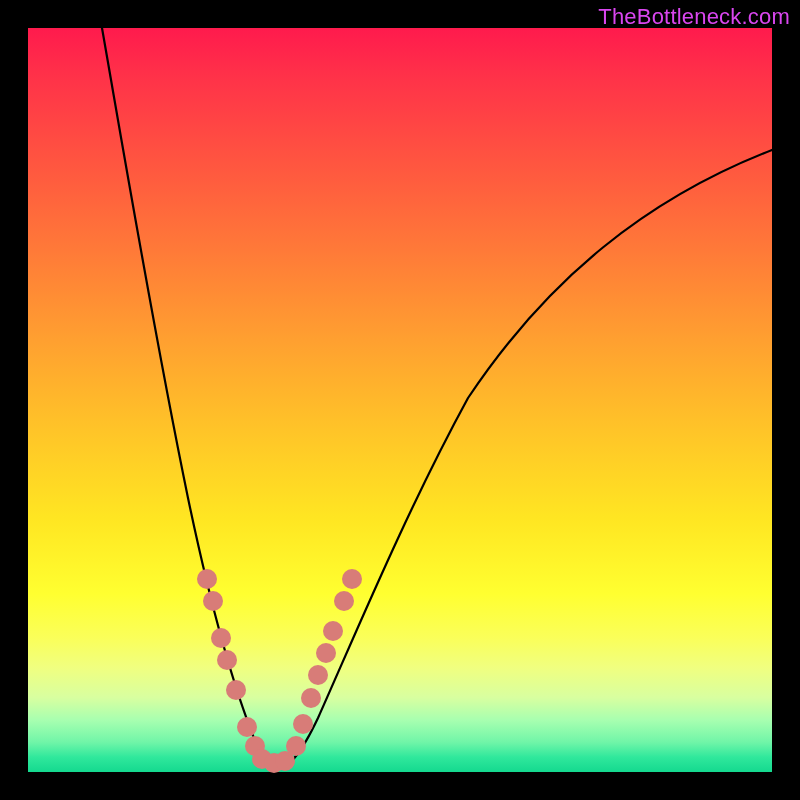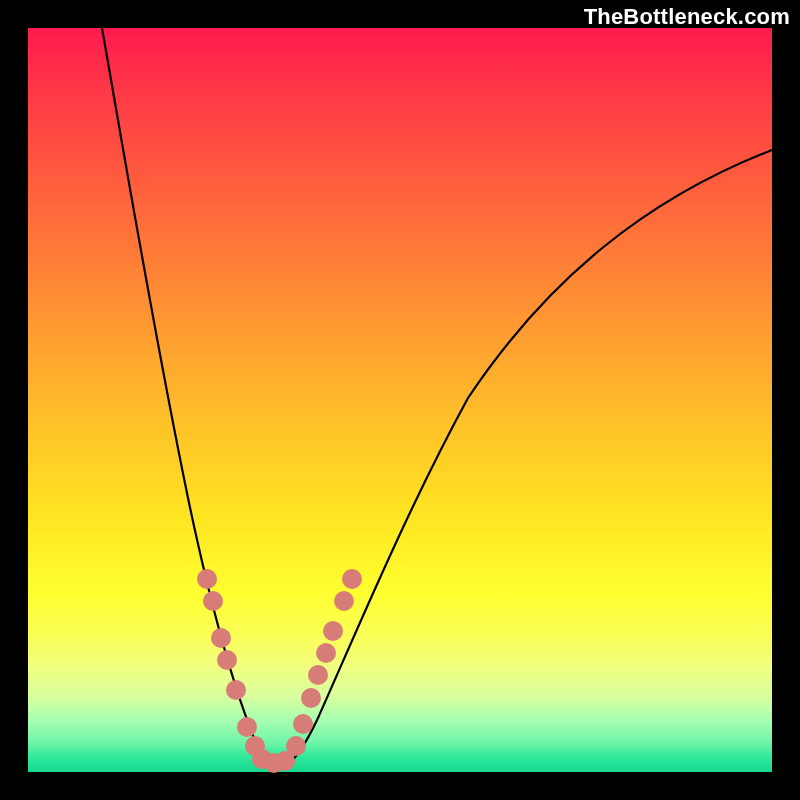--- a/index.html
+++ b/index.html
@@ -38,23 +38,23 @@
       #a8ffb0 93%,
       #70f5a8 96%,
       #30e89c 98%,
       #14d98f 100%
     );
   }
   .watermark {
     position: absolute;
     top: 4px;
     right: 10px;
-    color: #ffffff;
+    color: #d946ef;
     font-size: 22px;
-    font-weight: 700;
+    font-weight: 400;
     letter-spacing: 0.2px;
     user-select: none;
   }
   svg.curves {
     position: absolute;
     left: 28px;
     top: 28px;
     width: 744px;
     height: 744px;
     overflow: visible;

